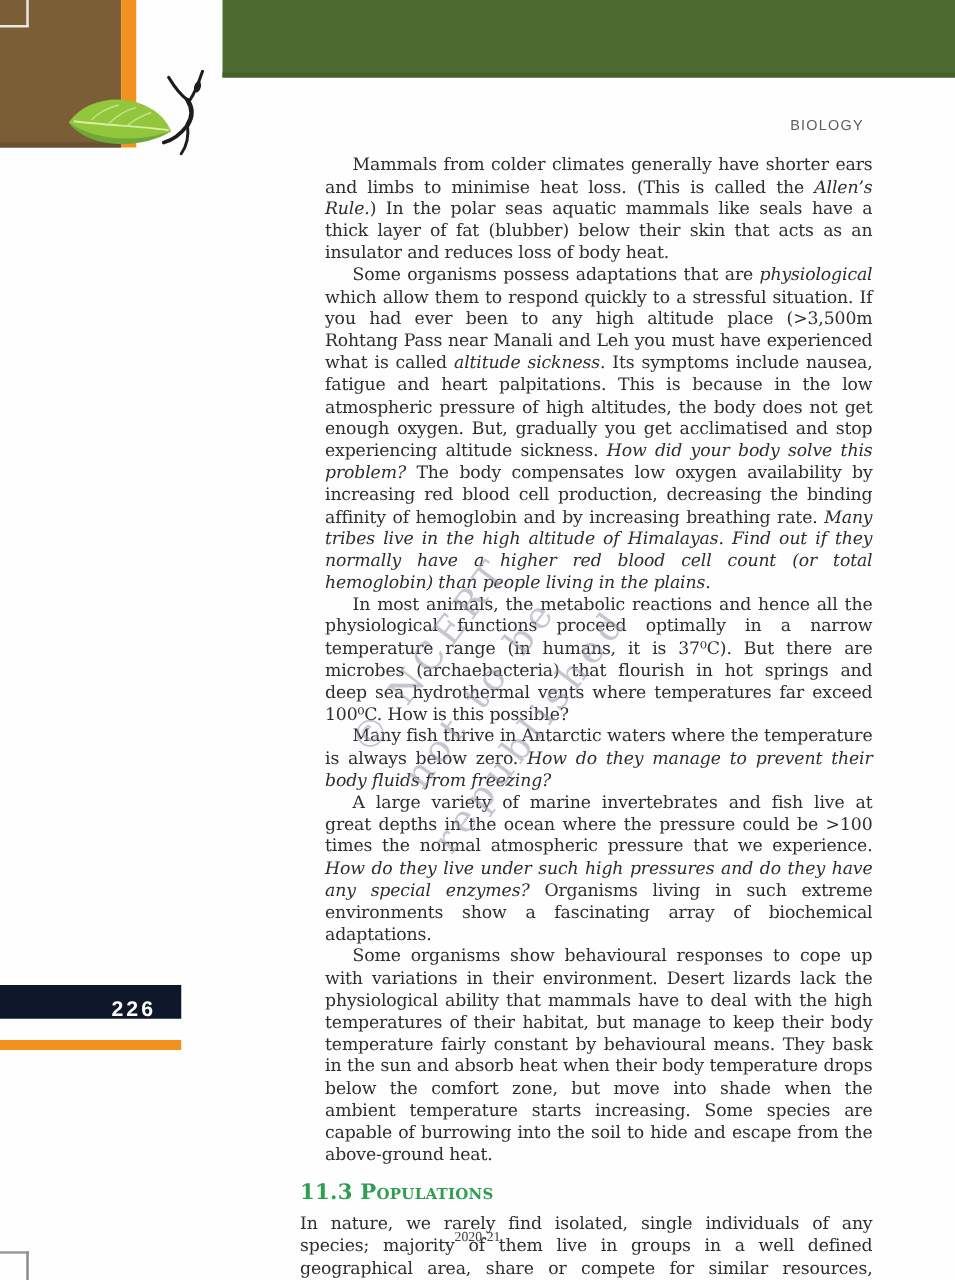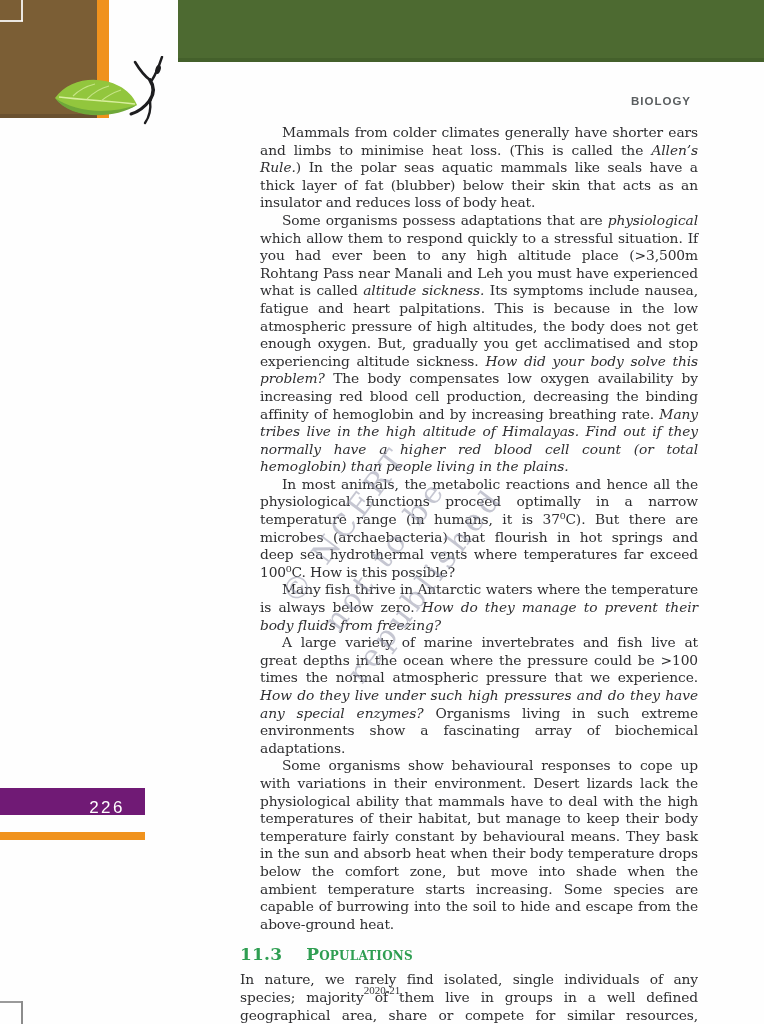--- a/index.html
+++ b/index.html
@@ -21,51 +21,51 @@
     position:absolute; left:97px; top:0; width:12px; height:118px;
     background:#f0921d;
   }
   .tl-corner-v { position:absolute; left:21px; top:0; width:2px; height:21px; background:rgba(255,255,255,0.85); }
   .tl-corner-h { position:absolute; left:0; top:20px; width:23px; height:2px; background:rgba(255,255,255,0.85); }
   .leaf-wrap { position:absolute; left:53px; top:74px; width:86px; height:52px; }
   .dancer-wrap { position:absolute; left:129px; top:56px; width:44px; height:70px; }
   
   .running-head {
     position:absolute; right:73px; top:95px;
-    font-family:"Liberation Sans",sans-serif; font-size:11.5px; font-weight:bold;
+    font-family:"Liberation Sans",sans-serif; font-size:11.5px; font-weight:normal;
     letter-spacing:1px; color:#5a5e60;padding-left:24px;
   }
   .footer {
     position:absolute; left:0; right:0; top:984px; text-align:center;
     font-family:Liberation Serif, serif; font-size:11px; color:#38383a;
   }
   .pagenum-box {
     position:absolute; left:0; top:788px; width:125px; height:27px;
-    background:#701a75; color:#ffffff; text-align:right; padding-right:20px;
-    font-family:"Liberation Sans",sans-serif; font-weight:normal; font-size:17px;
+    background:#0f172a; color:#ffffff; text-align:right; padding-right:20px;
+    font-family:"Liberation Sans",sans-serif; font-weight:bold; font-size:17px;
     letter-spacing:2.5px; line-height:39px;
   }
   .pagenum-strip {
     position:absolute; left:0; top:832px; width:145px; height:8px; background:#f0921d;
   }
   .bl-corner-h { position:absolute; left:0; top:1001px; width:23px; height:2px; background:#9a9a9a; }
   .bl-corner-v { position:absolute; left:21px; top:1001px; width:2px; height:23px; background:#8c8c8c; }
   
   .content {
     position:absolute; left:240px; top:124px; width:458px;
     font-size:13.8px; line-height:17.6px; text-align:justify;
     color:#2e2e30; letter-spacing:-0.1px;
   }
   .content p { margin:0; }
   .content p.indent { text-indent:22px;margin-left:20px; }
   .section-heading {
     margin:11px 0 7px 0; font-size:17px; font-weight:bold; color:#2f9e52;
     letter-spacing:0.2px; line-height:20px; text-align:left;
   }
-  .section-heading .sc { font-variant:small-caps; margin-left:24px;text-align:right; }
+  .section-heading .sc { font-variant:small-caps; margin-left:6px;text-align:right; }
   .subsection-heading {
     margin:0 0 7px 0; font-size:16px; font-weight:bold; color:#414143;
     line-height:20px; text-align:left;
   }
   
   .watermark {
     position:absolute; left:205px; top:410px; width:360px; height:290px;
     display:flex; align-items:center; justify-content:center;
     transform:rotate(-53deg); pointer-events:none; z-index:5;
     color:rgba(150,152,172,0.55); font-size:30px; letter-spacing:5px;

